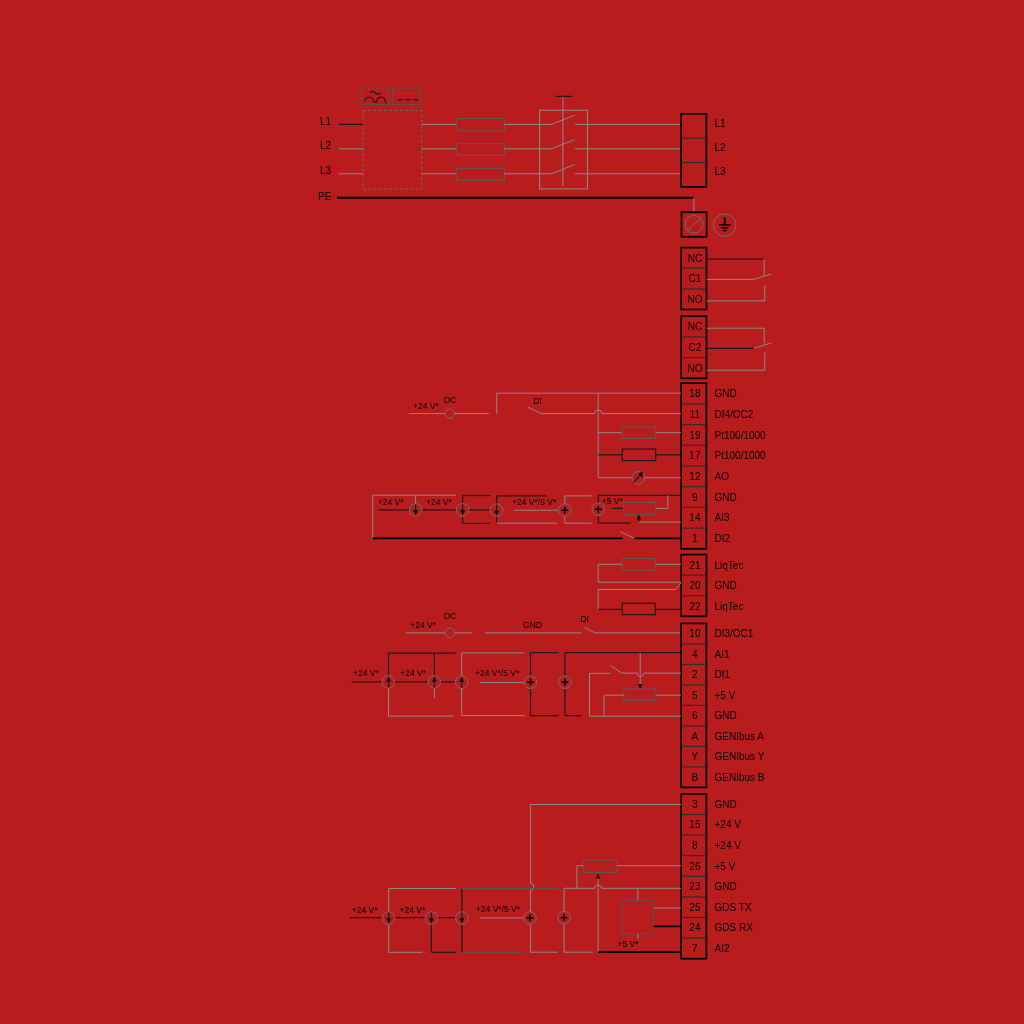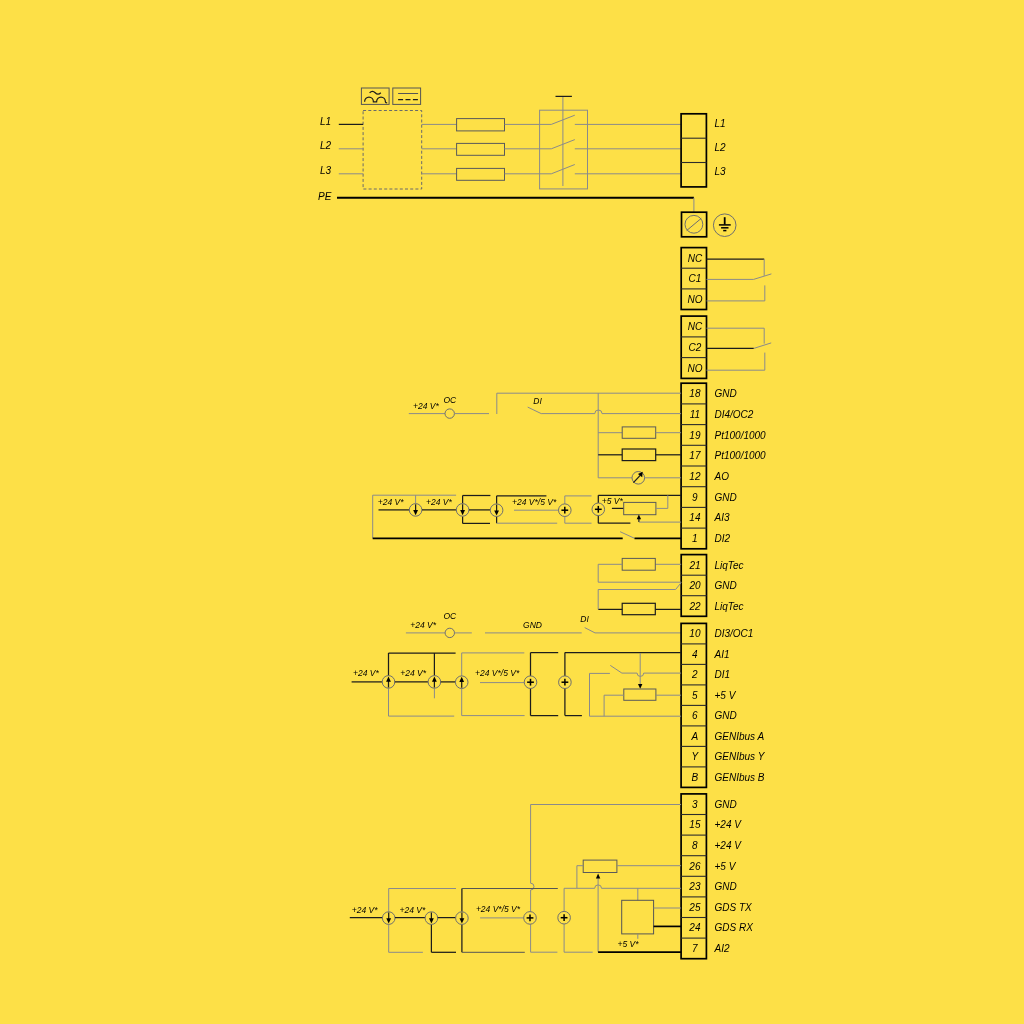--- a/index.html
+++ b/index.html
@@ -1,15 +1,15 @@
 <!DOCTYPE html>
 <html><head><meta charset="utf-8"><title>Wiring diagram</title>
 <style>
 html,body{margin:0;padding:0;background:#fff;}
-#page{position:relative;width:1024px;height:1024px;background:#fde047;font-style:italic;}
+#page{position:relative;width:1024px;height:1024px;background:#b91c1c;}
 svg{position:absolute;top:0;left:0;}
 .g{stroke:#8a8a8a;stroke-width:1;fill:none;}
 .d{stroke:#555;stroke-width:1;fill:none;}
 .b{stroke:#1c1c1c;stroke-width:1.25;fill:none;}
 .bt{stroke:#000;stroke-width:1.7;fill:none;}
 .bb{stroke:#000;stroke-width:2.1;fill:none;}
 .blk{stroke:#000;stroke-width:1.7;fill:none;}
 .div{stroke:#2c2c2c;stroke-width:1.1;fill:none;}
 .cs{stroke:#6f6f6f;stroke-width:1;fill:none;}
 .bp{stroke:#000;stroke-width:1.5;fill:none;}

